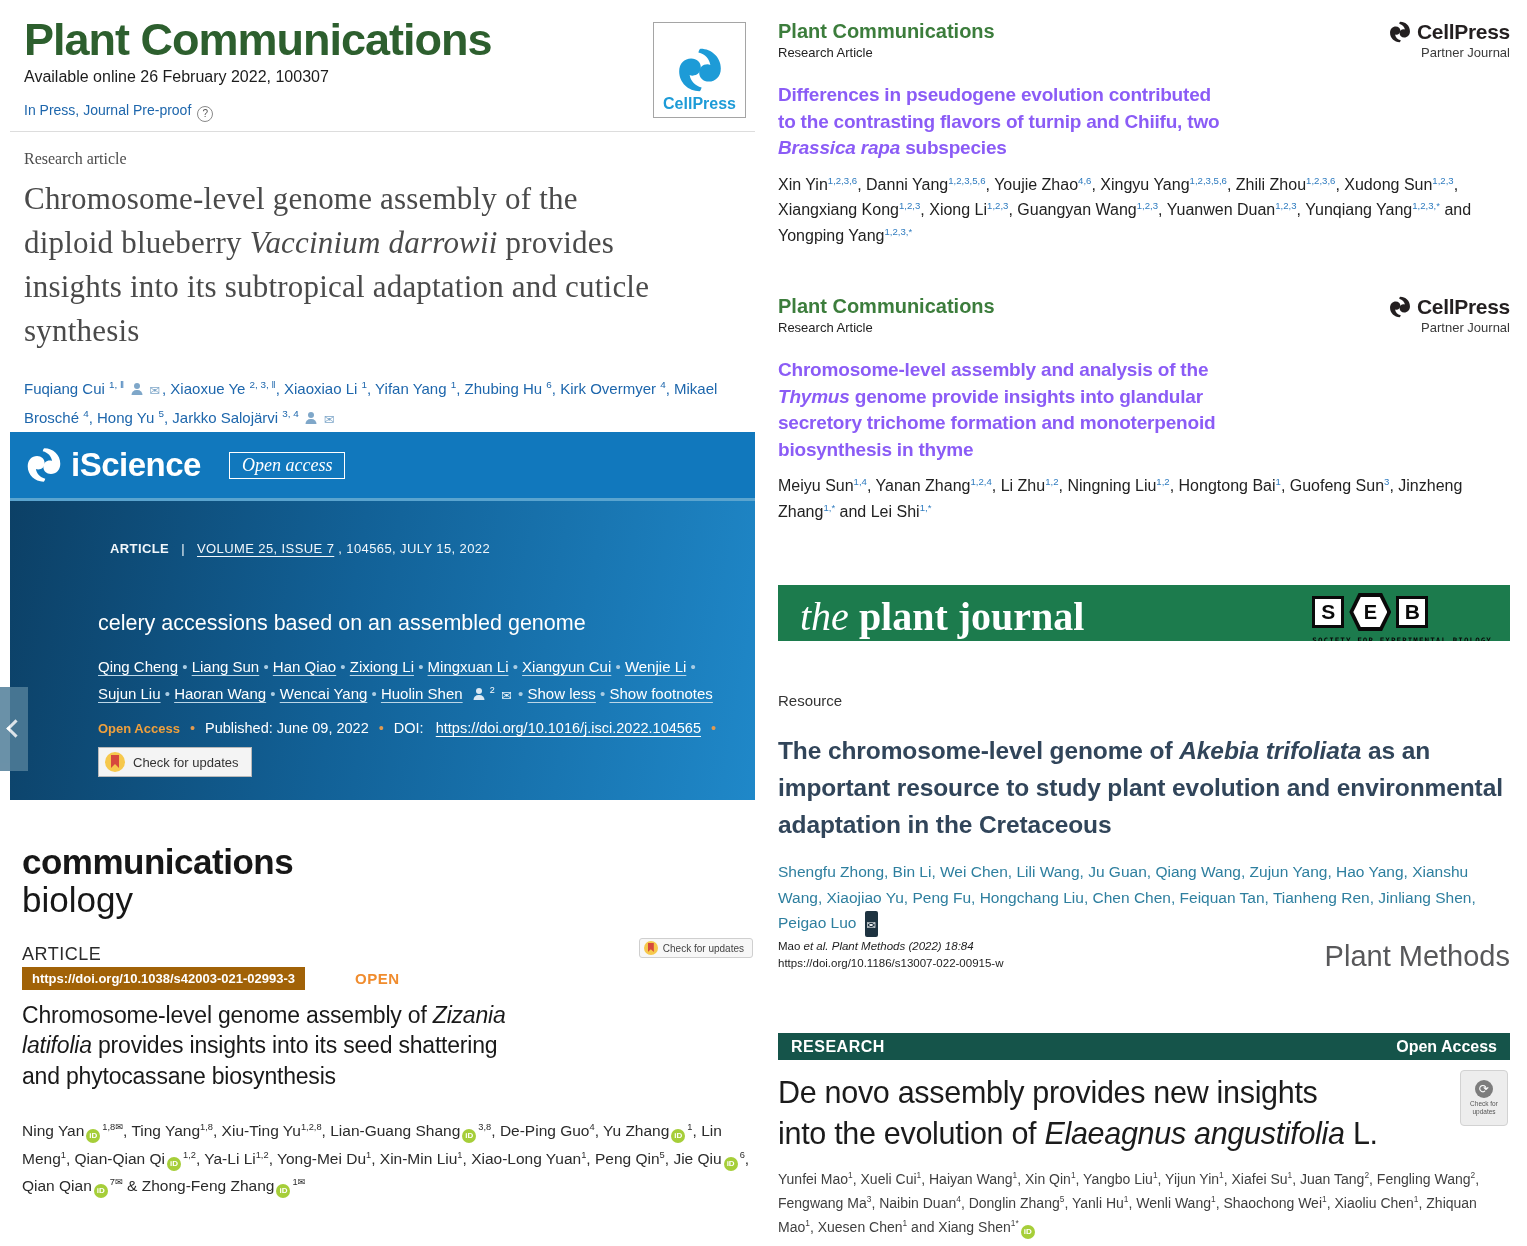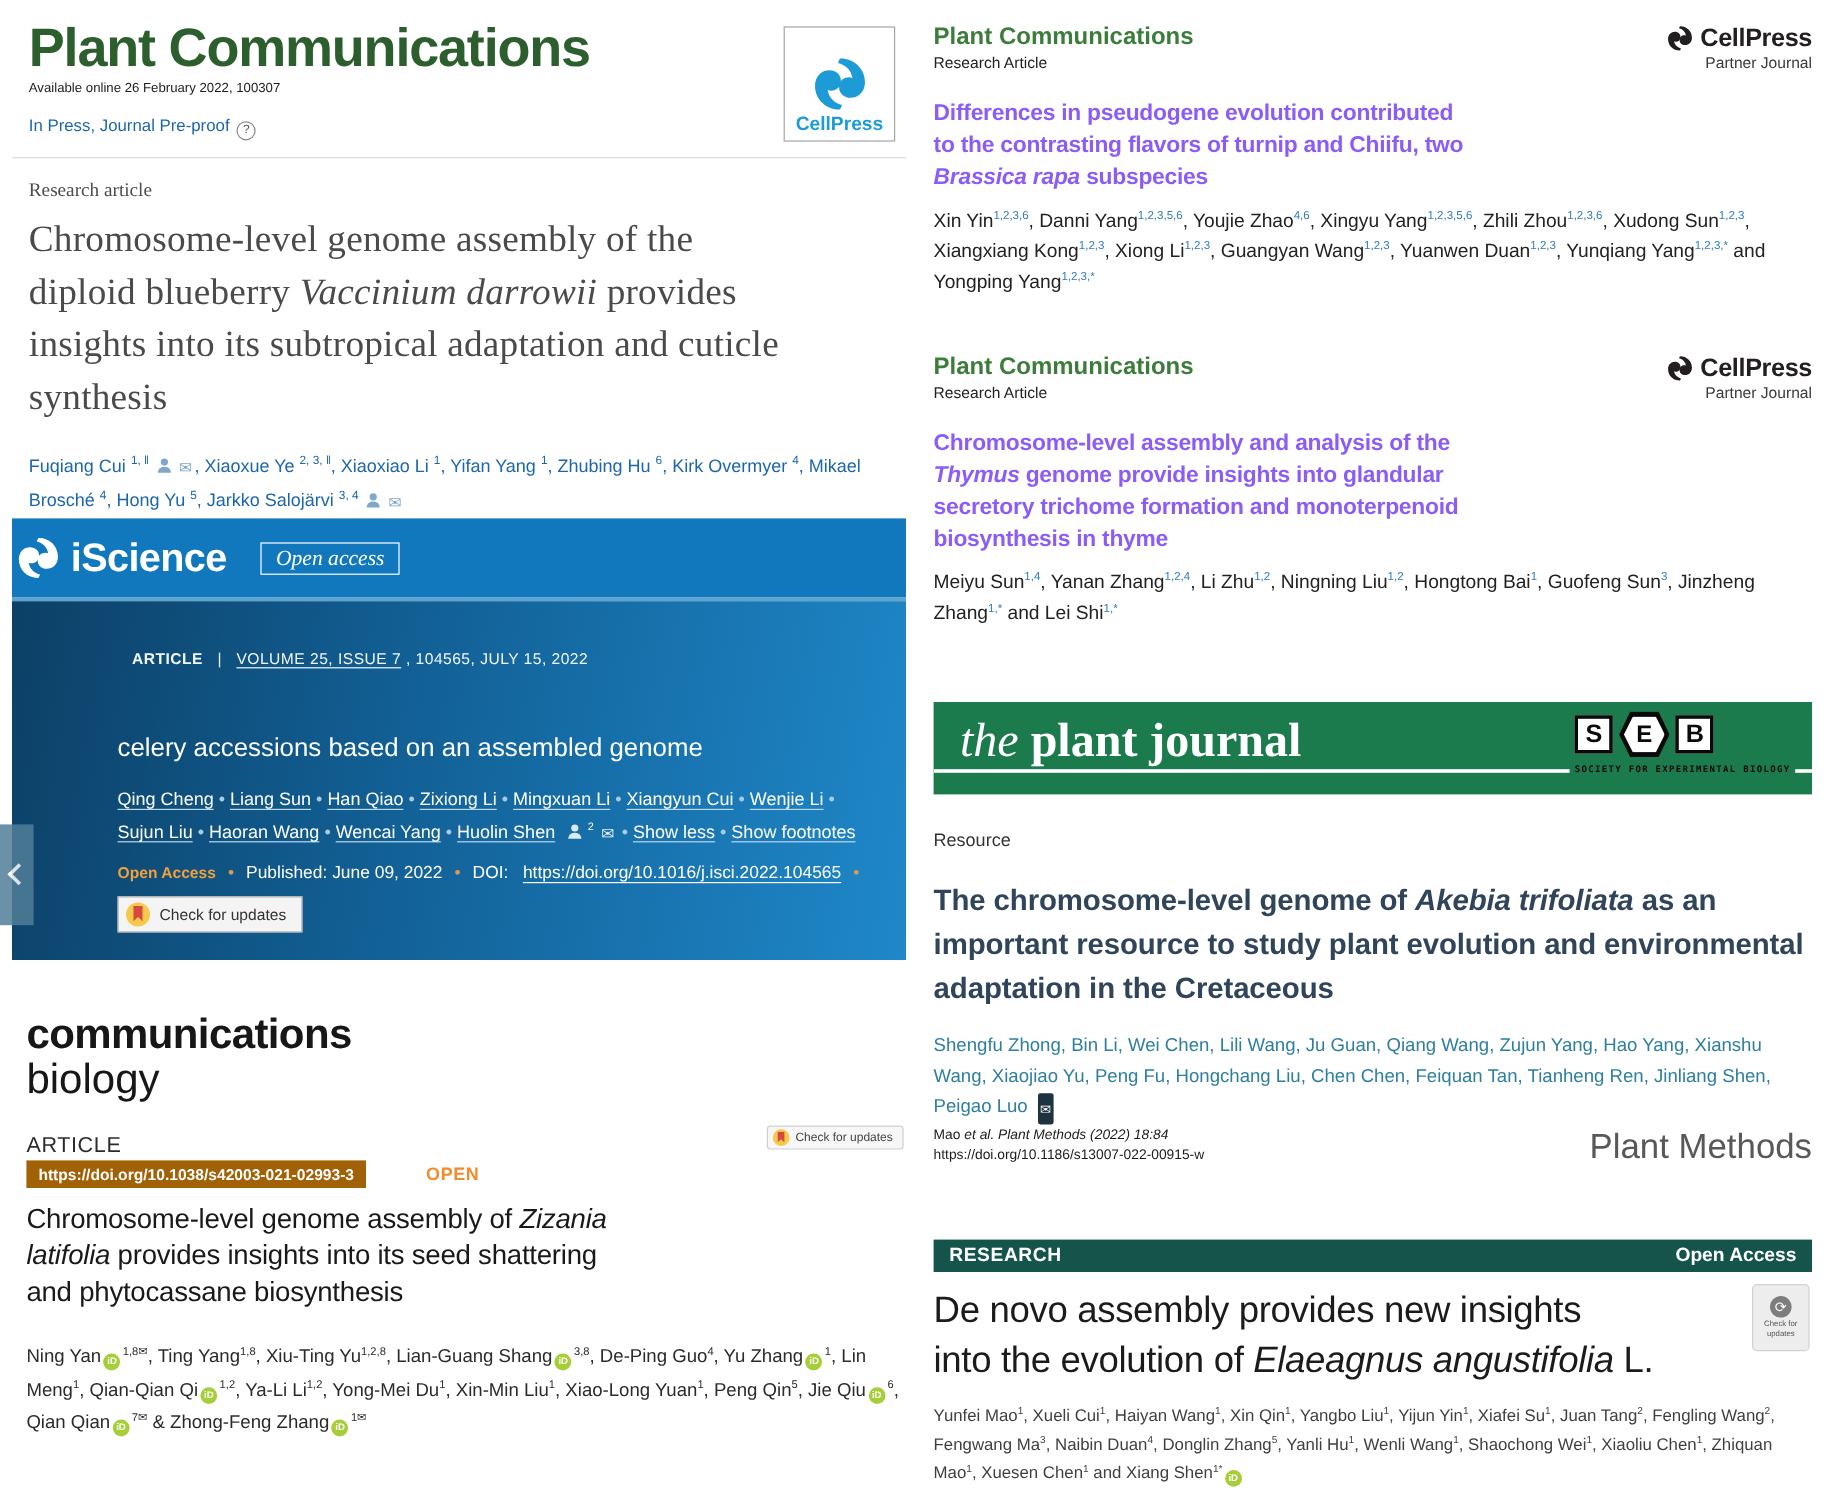--- a/index.html
+++ b/index.html
@@ -30,36 +30,36 @@
       vertical-align:middle;flex:none;}
   .crossmark::after{content:"";position:absolute;left:6px;top:3px;width:8px;height:13px;background:#d6493d;
       clip-path:polygon(0 0,100% 0,100% 100%,50% 70%,0 100%);}
   .qmark{display:inline-block;width:14px;height:14px;border:1px solid #8a8a8a;border-radius:50%;color:#555;
       font-size:10px;line-height:14px;text-align:center;margin-left:6px;vertical-align:-2px;}
   .qmark::before{content:"?";}
   .cp-swirl{display:inline-block;}
   
   .pc-head{position:absolute;left:24px;top:16px;width:620px;}
   .pc-wordmark{font-size:45px;font-weight:bold;color:#2d5f2e;letter-spacing:-1px;line-height:1.05;}
-  .pc-avail{font-size:11px;color:#1c1c1c;margin-top:5px;}
+  .pc-avail{font-size:16px;color:#1c1c1c;margin-top:5px;}
   .pc-status{font-size:14px;color:#1d66ac;margin-top:16px;}
   .cp-box{position:absolute;left:653px;top:22px;width:93px;height:96px;background:#fff;border:1px solid #a5a5a5;
       display:flex;flex-direction:column;align-items:center;justify-content:flex-end;padding-bottom:4px;box-sizing:border-box;}
   .cp-box .cp-swirl{margin-bottom:2px;}
   .cp-box-label{font-size:16px;font-weight:bold;color:#1d9bd7;}
   .top-divider{position:absolute;left:10px;top:131px;width:745px;height:1px;background:#ddd;}
   
   .sd{position:absolute;left:24px;top:150px;width:726px;font-family:"Liberation Serif",serif;}
   .sd-kicker{font-size:16px;color:#4d4d4d;}
   .sd-title{font-size:31px;color:#4a4a4a;line-height:1.42;margin-top:9px;letter-spacing:.2px;}
   .sd-authors{font-family:"Liberation Sans",sans-serif;font-size:15px;color:#1d66ac;line-height:1.85;margin-top:22px;}
   .sd-authors sup{font-size:66%;}
   
   .isci{position:absolute;left:10px;top:432px;width:745px;height:368px;}
-  .isci-bar{height:66px;background:#1178bd;display:flex;align-items:center;padding-left:4px;box-sizing:border-box;}
+  .isci-bar{height:66px;background:#1178bd;display:flex;align-items:center;padding-left:16px;box-sizing:border-box;}
   .isci-logo{display:flex;align-items:center;gap:9px;}
   .isci-logo-text{font-size:33px;font-weight:bold;color:#fff;letter-spacing:-.5px;}
   .isci-oa{margin-left:28px;border:1.5px solid #fff;color:#fff;font-family:"Liberation Serif",serif;
       font-style:italic;font-size:18px;padding:2px 12px;}
   .isci-line{height:3px;background:#5aa4cf;}
   .isci-panel{height:299px;background:linear-gradient(100deg,#0c4066 0%,#126197 45%,#1f88c9 100%);
       position:relative;color:#fff;}
   .isci-meta{position:absolute;left:100px;top:40px;font-size:13px;letter-spacing:.4px;color:#f2f7fb;}
   .isci-meta .bold{font-weight:bold;}
   .isci-title{position:absolute;left:88px;top:74px;font-size:21.5px;line-height:1.5;color:#fff;}
@@ -102,21 +102,21 @@
   .r-title{font-size:19px;font-weight:bold;color:#8b5cf6;line-height:1.4;letter-spacing:-.2px;}
   .r-authors{font-size:16px;color:#222;line-height:1.6;}
   .r-authors sup{color:#2e7bbf;}
   .r1{position:absolute;left:0;top:20px;width:732px;}
   .r1 .r-title{margin-top:22px;}
   .r1 .r-authors{margin-top:10px;}
   .r2{position:absolute;left:0;top:295px;width:732px;}
   .r2 .r-title{margin-top:22px;}
   .r2 .r-authors{margin-top:10px;}
   
-  .tpj-banner{position:absolute;left:0;top:585px;width:732px;height:77px;background:#1c7b4d;overflow:hidden;}
+  .tpj-banner{position:absolute;left:0;top:585px;width:732px;height:56px;background:#1c7b4d;overflow:hidden;}
   .tpj-rule{position:absolute;left:0;top:56px;width:100%;height:3px;background:#fff;}
   .tpj-wordmark{position:absolute;left:22px;top:8px;color:#fff;font-family:"Liberation Serif",serif;font-size:40px;}
   .tpj-the{font-style:italic;margin-right:10px;}
   .tpj-name{font-weight:600;}
   .seb{position:absolute;right:14px;top:8px;text-align:center;background:#1c7b4d;padding:0 4px 2px 4px;z-index:2;}
   .seb-row{display:flex;align-items:center;gap:5px;}
   .seb-box{width:32px;height:32px;background:#fff;border:3px solid #0a0a0a;box-sizing:border-box;
       font-size:21px;font-weight:bold;color:#0a0a0a;display:flex;align-items:center;justify-content:center;}
   .seb-hexo{width:42px;height:38px;background:#0a0a0a;clip-path:polygon(22% 0,78% 0,100% 50%,78% 100%,22% 100%,0 50%);
       display:flex;align-items:center;justify-content:center;}

